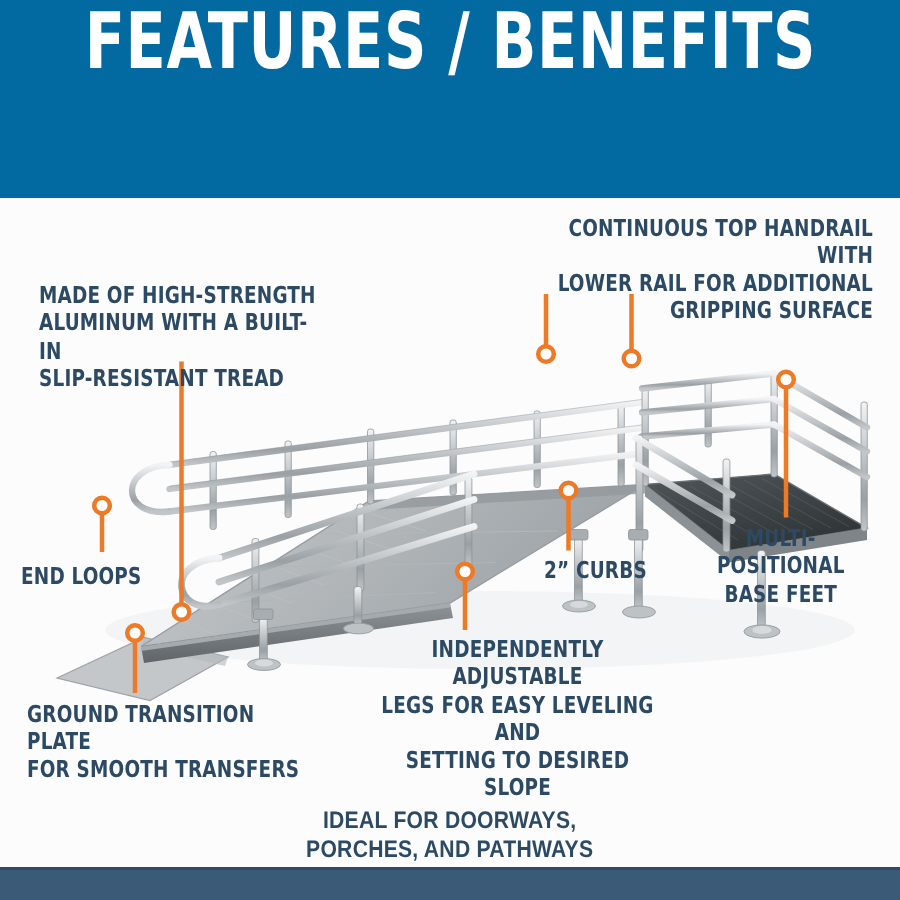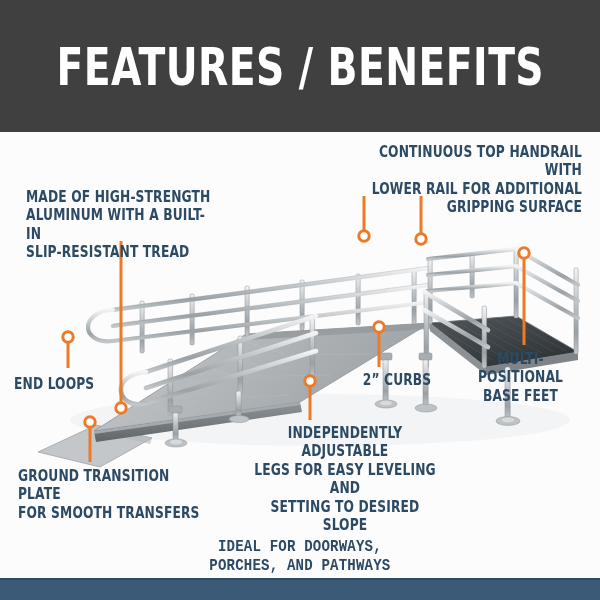--- a/index.html
+++ b/index.html
@@ -15,22 +15,22 @@
   .page{
     position:relative;
     width:600px;height:600px;
     background:#FCFCFD;
     overflow:hidden;
   }
 
   
   .header-bar{
     position:absolute;left:0;top:0;width:600px;height:132px;
-    background:#404040;
-    display:flex;align-items:center;justify-content:center;
+    background:#0369a1;
+    display:flex;align-items:flex-start;justify-content:center;
   }
   .header-title{
     color:#FFFFFF;
     font-family:"Liberation Sans Narrow","DejaVu Sans Condensed","Liberation Sans",sans-serif;
     font-weight:bold;
     font-size:52px;
     letter-spacing:0.5px;
     transform:scaleX(0.84);
     transform-origin:center center;
     white-space:nowrap;
@@ -75,21 +75,21 @@
 
   
   .bottom-row{
     position:absolute;left:0;top:519px;width:600px;height:50px;
     display:flex;align-items:flex-start;
   }
   .bottom-item{
     flex:1;
     text-align:center;
     color:#2C4A63;
-    font-family:Liberation Mono, monospace;
+    font-family:Liberation Sans, sans-serif;
     font-weight:bold;
     font-size:16px;
     line-height:1.2;
     letter-spacing:0.2px;
     white-space:pre-line;
   }
   .bottom-item > span{display:inline-block;transform:scaleX(0.88);}
 
   
   .art{position:absolute;left:0;top:120px;width:600px;height:400px;}

